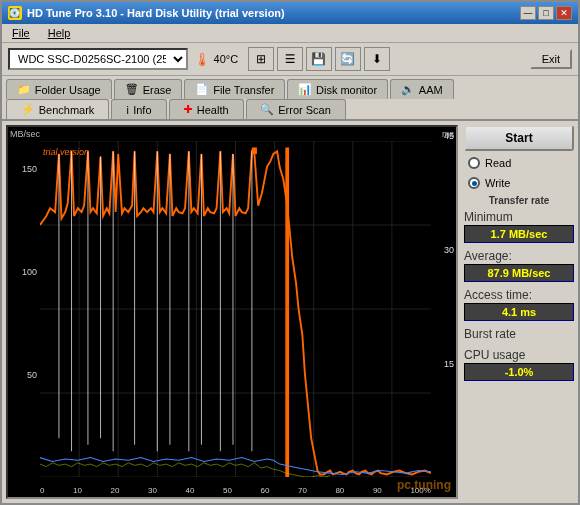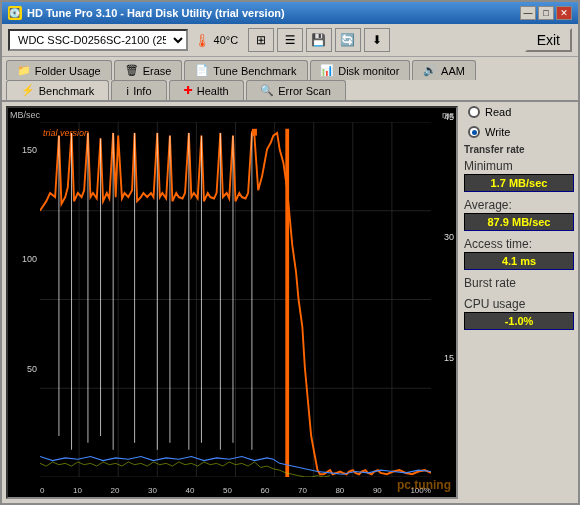--- a/index.html
+++ b/index.html
@@ -120,21 +120,21 @@
       justify-content: center;
       cursor: pointer;
       font-size: 12px;
     }
     .exit-btn {
       margin-left: auto;
       padding: 2px 10px;
       background: #d4d0c8;
       border: 2px outset #d4d0c8;
       cursor: pointer;
-      font-size: 14px;
+      font-size: 11px;
     }
     .tabs-top {
       background: #d4d0c8;
       display: flex;
       padding: 3px 4px 0 4px;
       gap: 2px;
       flex-shrink: 0;
     }
     .tab-top {
       padding: 3px 10px;
@@ -352,20 +352,24 @@
       <div class="title-icon">💽</div>
       <span>HD Tune Pro 3.10 - Hard Disk Utility (trial version)</span>
     </div>
     <div class="title-controls">
       <div class="title-btn">—</div>
       <div class="title-btn">□</div>
       <div class="title-btn close">✕</div>
     </div>
   </div>
 
+  <div class="menu-bar">
+    <span class="menu-item">File</span>
+    <span class="menu-item">Help</span>
+  </div>
 
   <div class="toolbar">
     <select class="disk-select">
       <option>WDC SSC-D0256SC-2100 (256 GB)</option>
     </select>
     <div class="temp-badge">
       <span class="temp-icon">🌡</span>
       <span>40°C</span>
     </div>
     <div class="toolbar-icons">
@@ -382,21 +386,21 @@
     <div class="tab-top">
       <span>📁</span>
       <span>Folder Usage</span>
     </div>
     <div class="tab-top">
       <span>🗑</span>
       <span>Erase</span>
     </div>
     <div class="tab-top">
       <span>📄</span>
-      <span>Tune Benchmark</span>
+      <span>File Transfer</span>
     </div>
     <div class="tab-top">
       <span>📊</span>
       <span>Disk monitor</span>
     </div>
     <div class="tab-top">
       <span>🔊</span>
       <span>AAM</span>
     </div>
   </div>
@@ -498,34 +502,35 @@
         <span class="chart-x-label">70</span>
         <span class="chart-x-label">80</span>
         <span class="chart-x-label">90</span>
         <span class="chart-x-label">100%</span>
       </div>
 
       <div class="watermark">pc.tuning</div>
     </div>
 
     <div class="right-panel">
+      <button class="start-btn">Start</button>
 
       <div class="radio-group">
         <div class="radio-item">
           <div class="radio-circle"></div>
           <span>Read</span>
         </div>
         <div class="radio-item">
           <div class="radio-circle selected"></div>
           <span>Write</span>
         </div>
       </div>
 
       <div class="stats-section">
-        <div style="font-size:10px;font-weight:bold;color:#333;">Transfer rate</div>
+        <div style="font-size:10px;font-weight:bold;color:#333;text-align:center;">Transfer rate</div>
 
         <div class="stat-group">
           <div class="stat-label">Minimum</div>
           <div class="stat-value">1.7 MB/sec</div>
         </div>
 
 
         <div class="stat-group">
           <div class="stat-label">Average:</div>
           <div class="stat-value">87.9 MB/sec</div>

